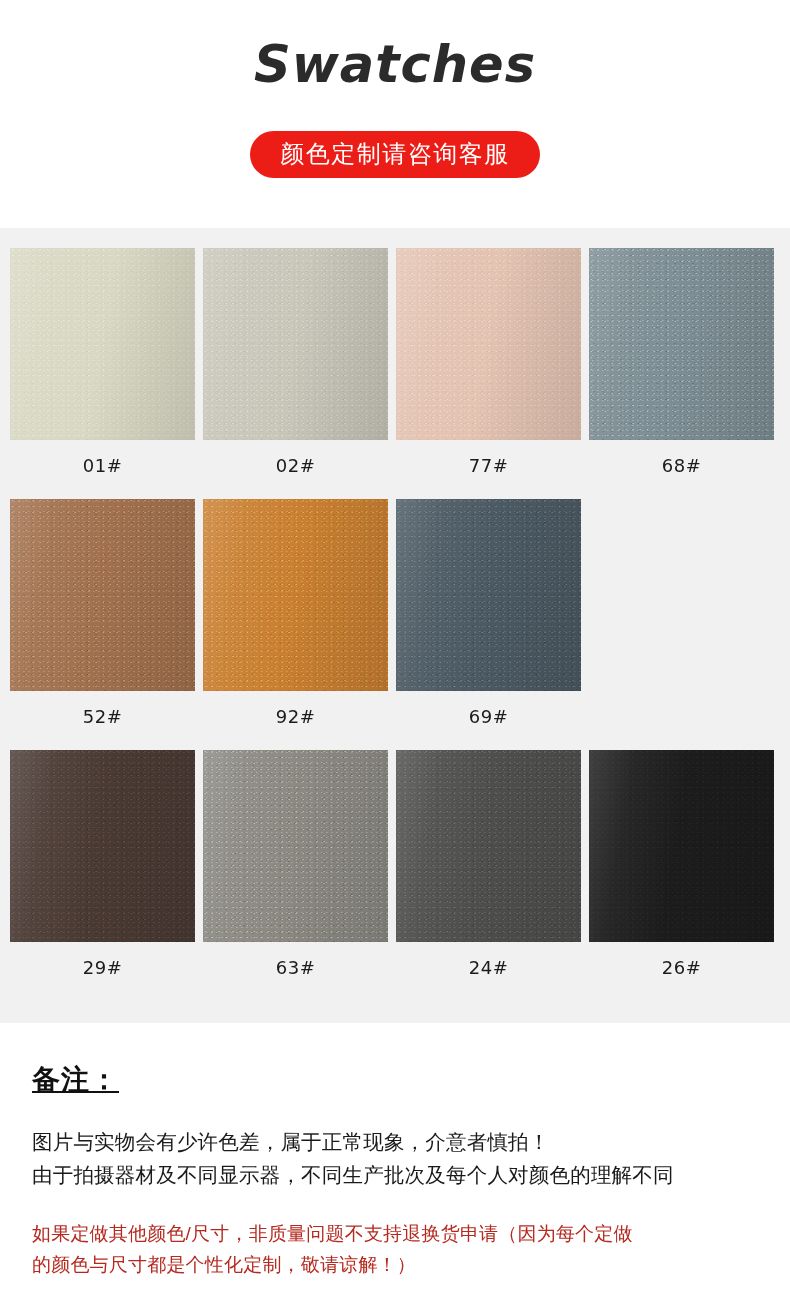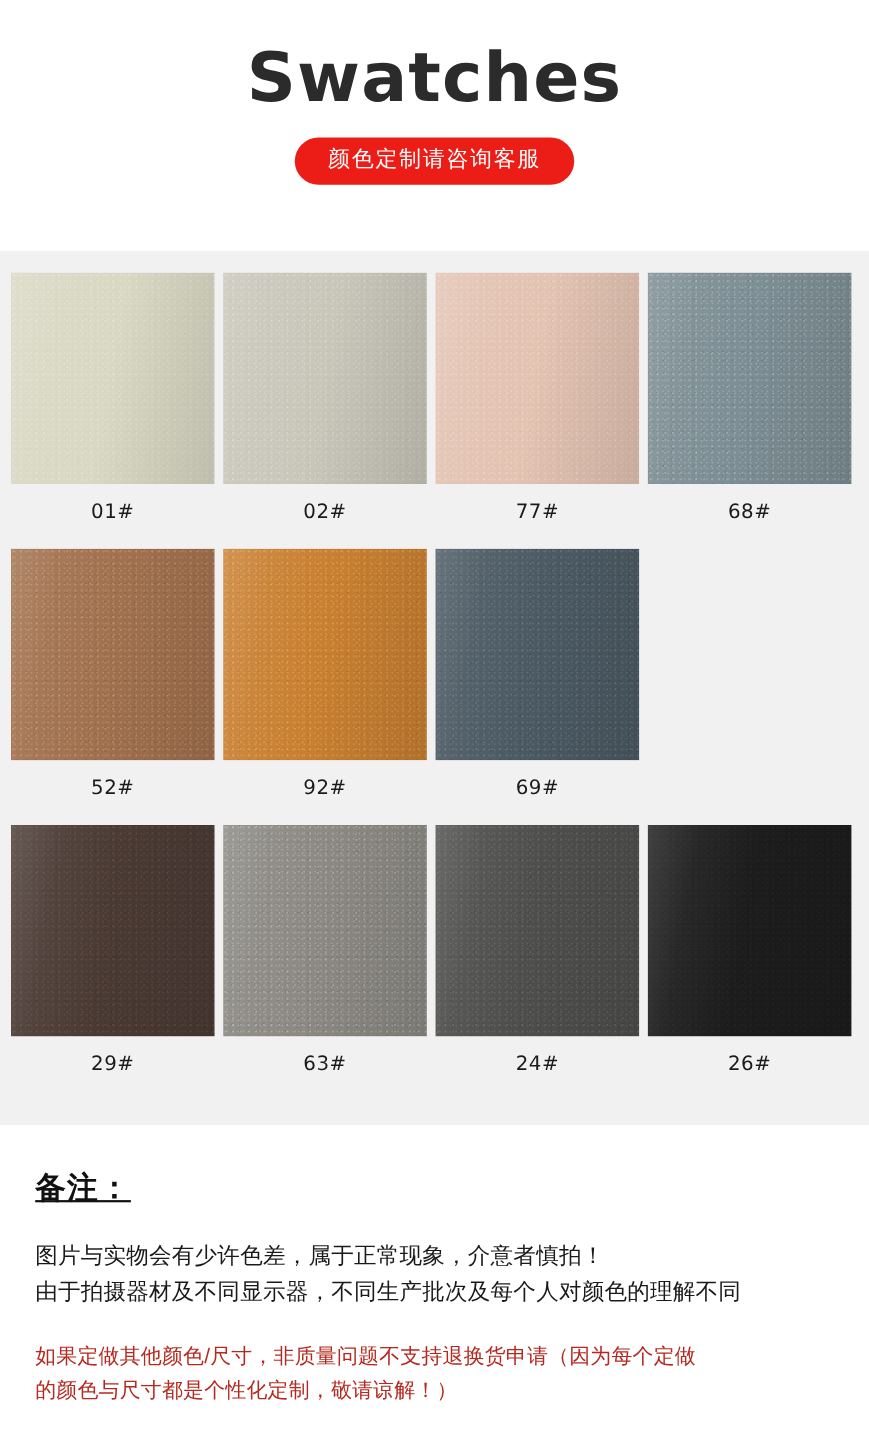--- a/index.html
+++ b/index.html
@@ -15,39 +15,41 @@
   .page { position:relative; width:790px; height:1301px; background:#fff; }
 
   
   .header {
     width:100%;
     padding-top:38px;
     text-align:center;
     background:#ffffff;
   }
   .title {
-    font-size:62px;
+    font-size:51px;
     font-weight:700;
     letter-spacing:1px;
     color:#2b2b2b;
     line-height:1.05;
     font-family:"DejaVu Sans","Liberation Sans",sans-serif;
+    font-style:italic;
   }
   .badge-wrap { margin-top:22px; display:flex; justify-content:center; }
   .badge {
     display:inline-block;
     background:#ec1d17;
     color:#ffffff;
-    font-size:20px;
+    font-size:24px;
     font-weight:500;
     letter-spacing:1.5px;
     padding:9px 30px 11px 30px;
     border-radius:999px;
     line-height:1.15;
     white-space:nowrap;
+    margin-top:17px;
   }
 
   
   .panel {
     position:absolute;
     left:0;
     top:228px;
     width:790px;
     height:795px;
     background:#f1f1f1;

